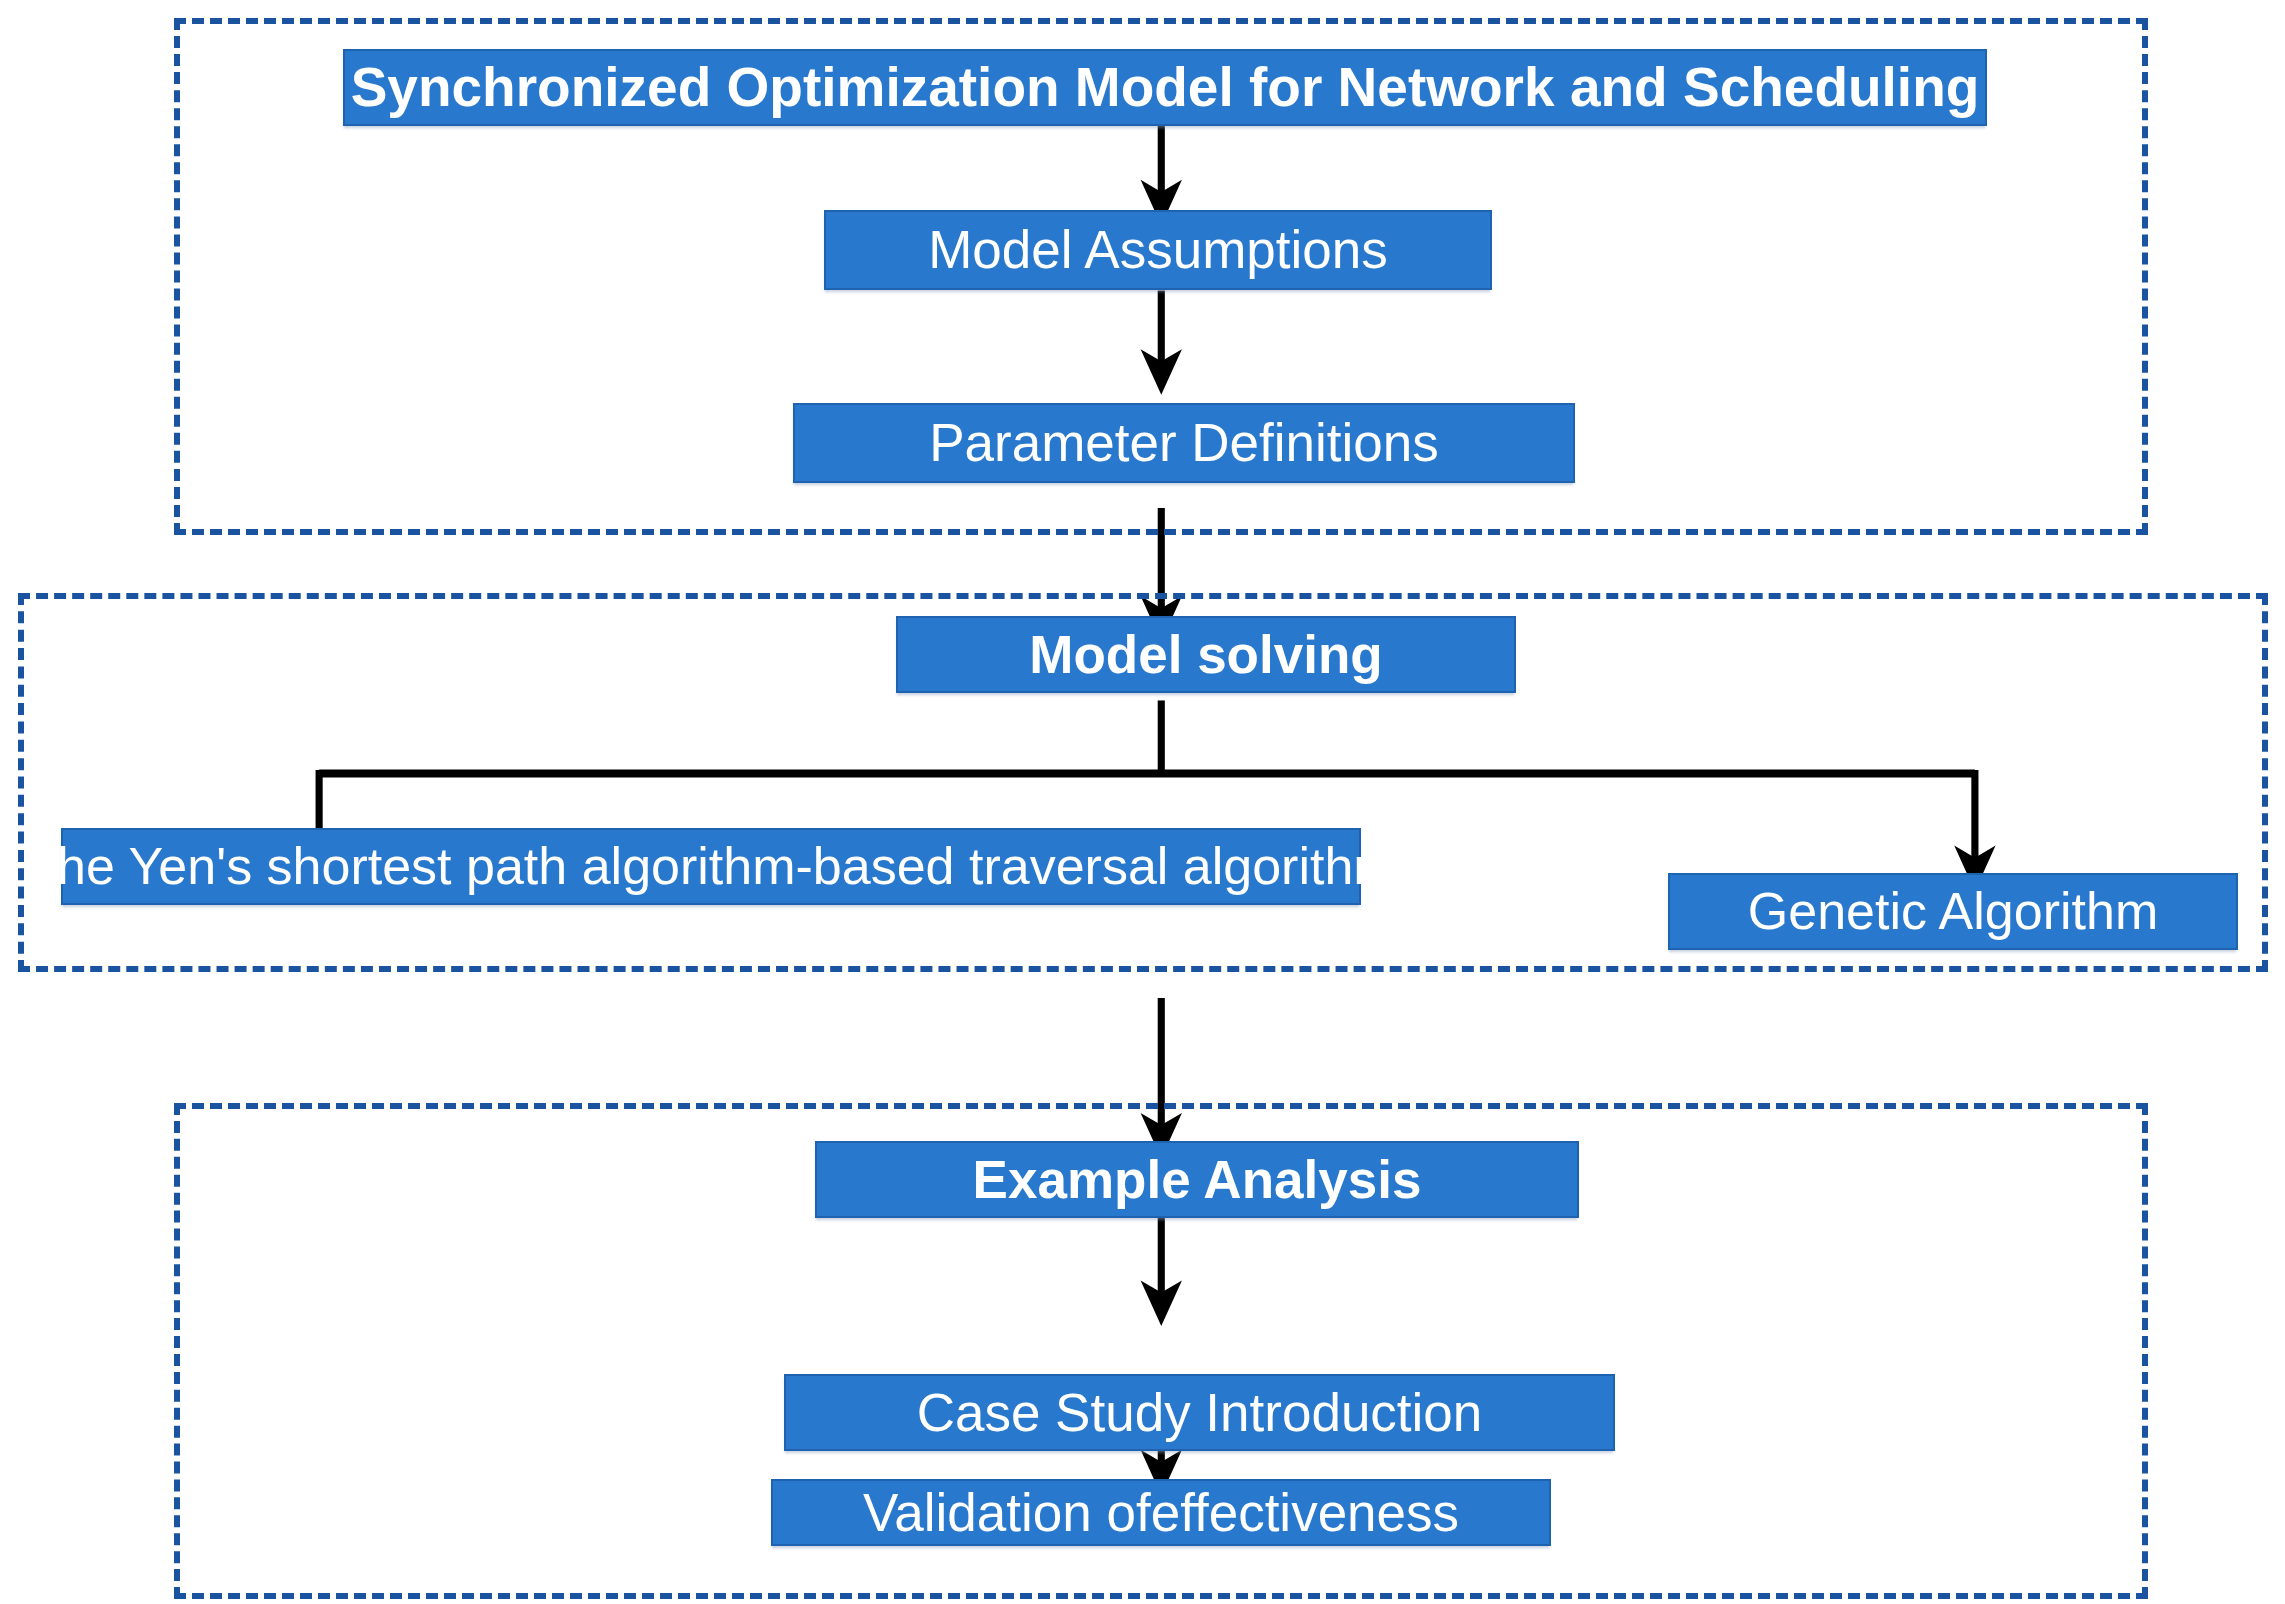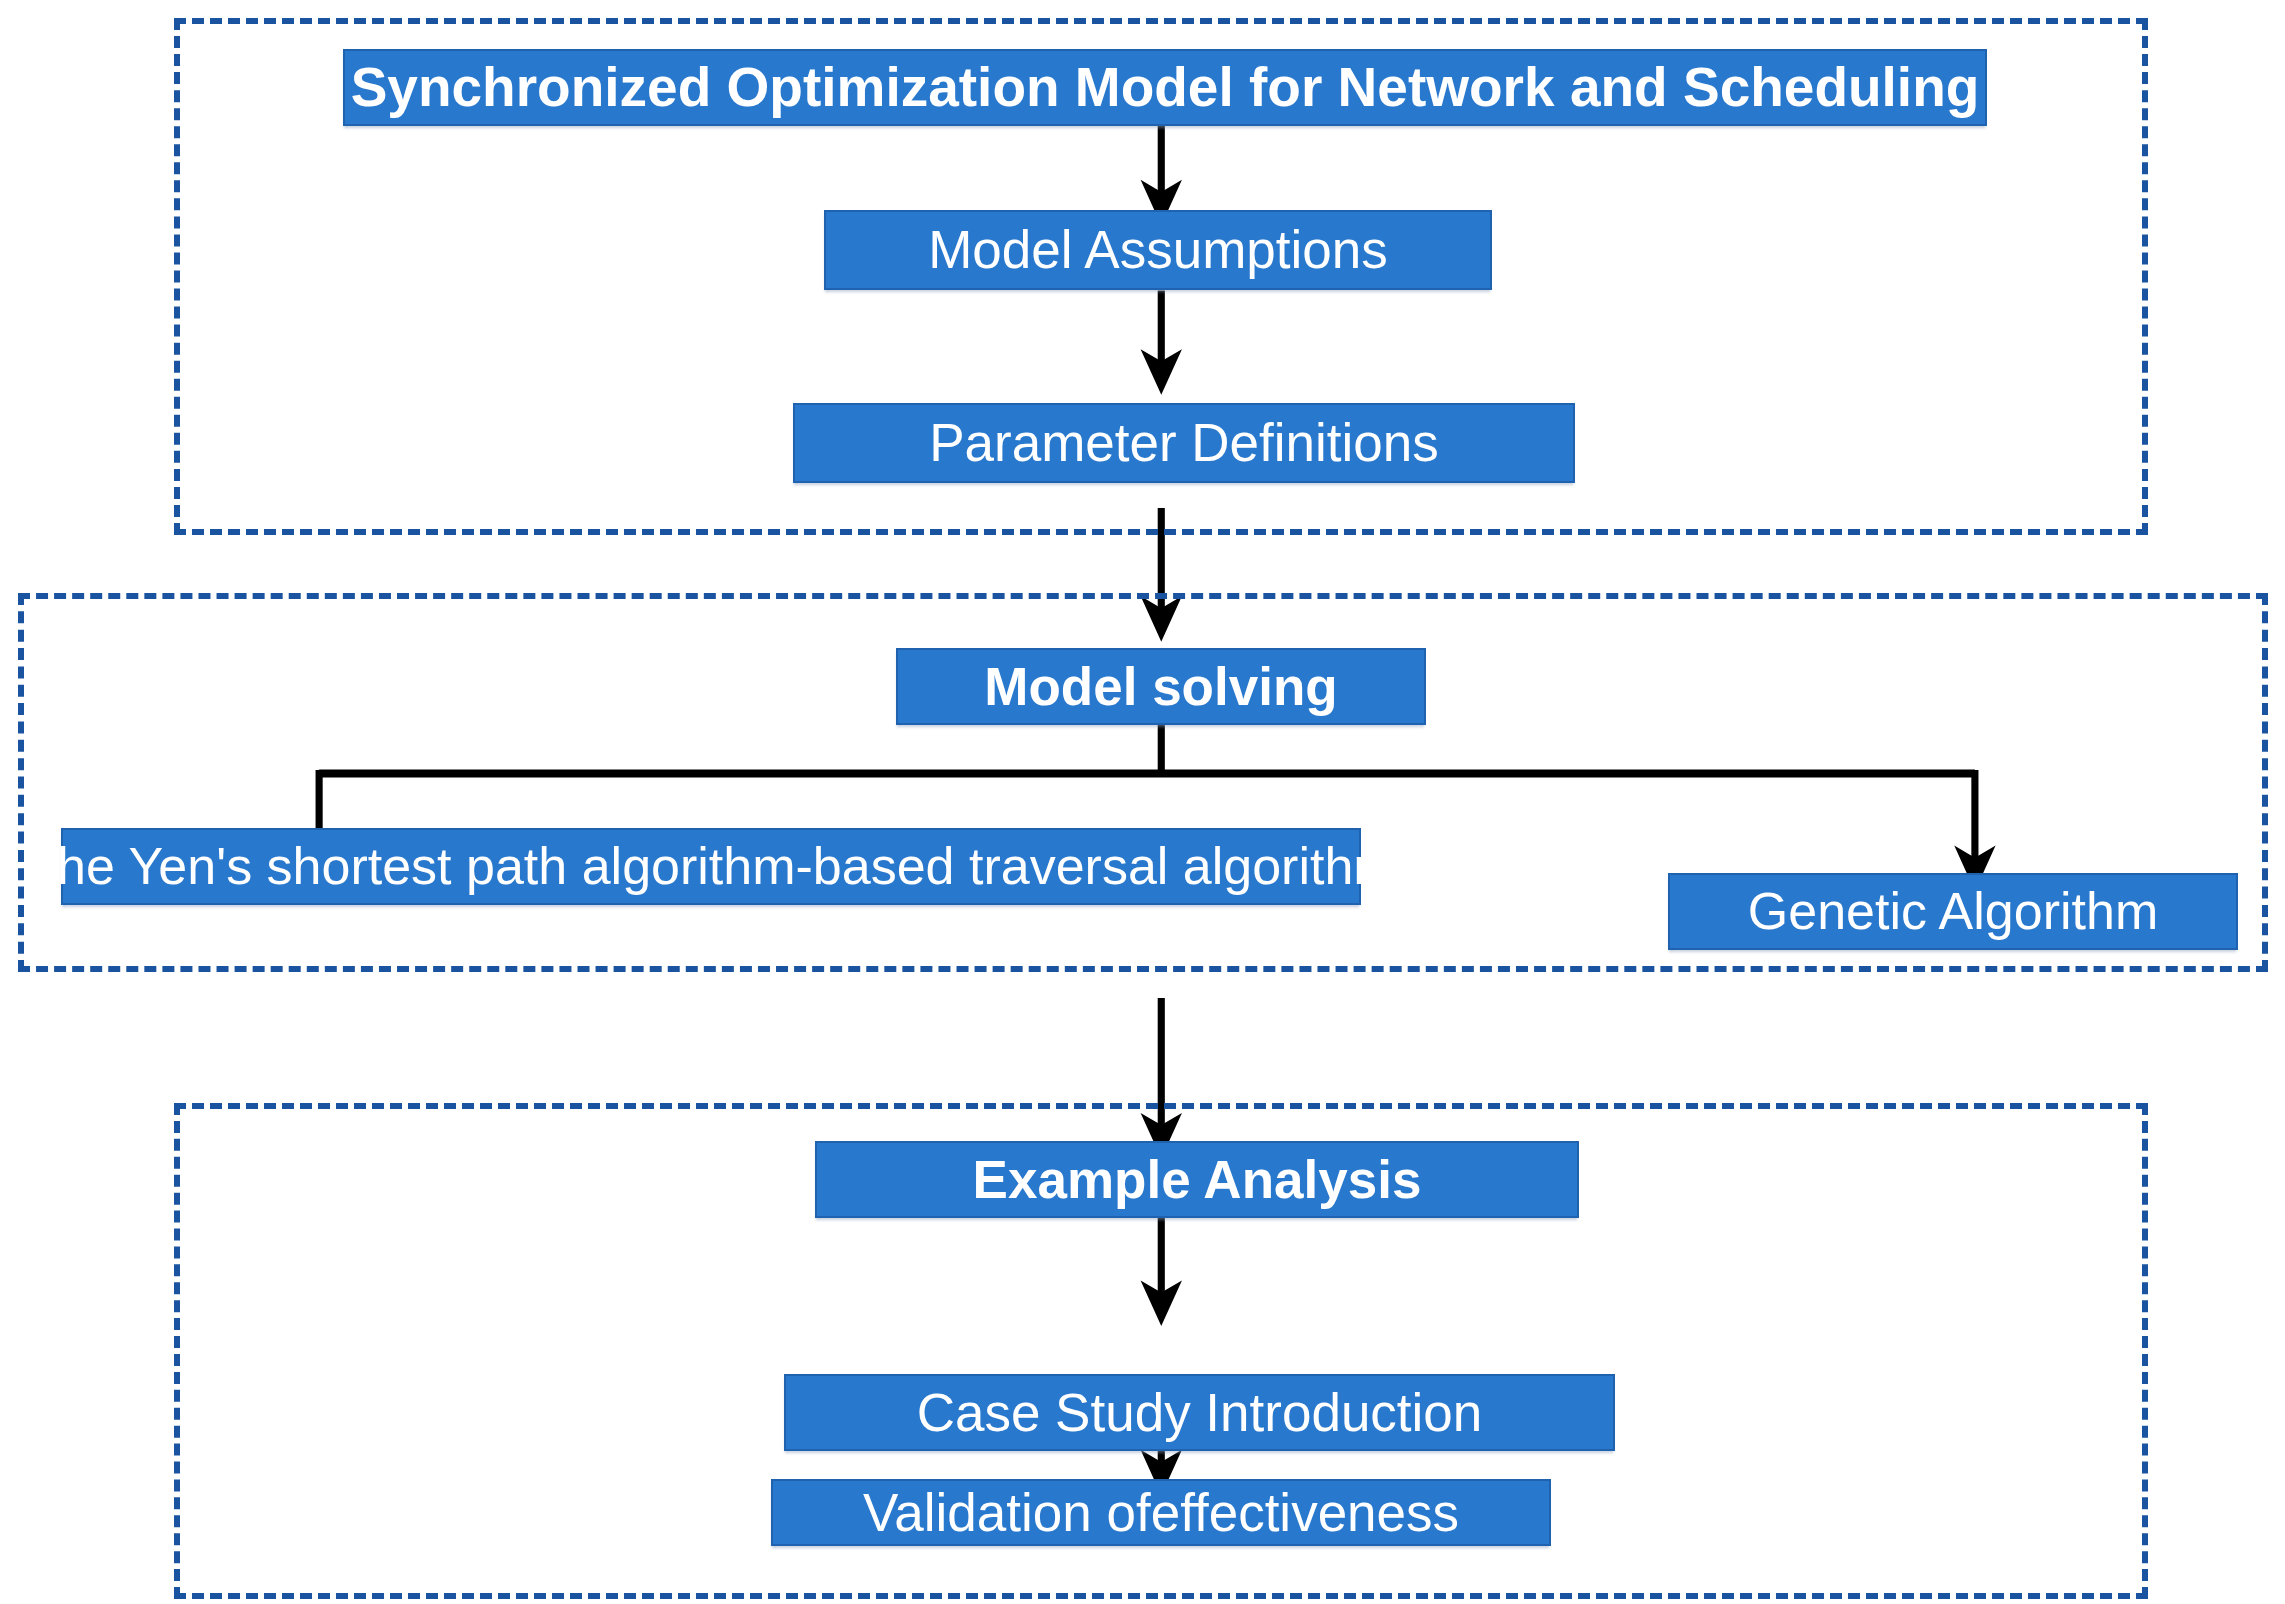--- a/index.html
+++ b/index.html
@@ -95,21 +95,21 @@
   <div class="node n-reg" style="left:824px; top:210px; width:668px; height:80px;">
     <span class="node-label">Model Assumptions</span>
   </div>
 
   <div class="node n-reg" style="left:793px; top:379px; width:782px; height:80px;margin-top:24px;">
     <span class="node-label">Parameter Definitions</span>
   </div>
 
   <div class="group-box" style="left:18px; top:593px; width:2250px; height:379px;"></div>
 
-  <div class="node n-bold" style="left:896px; top:648px; width:530px; height:77px;">
+  <div class="node n-bold" style="left:896px; top:616px; width:620px; height:77px;">
     <span class="node-label">Model solving</span>
   </div>
 
   <div class="node n-reg-sm" style="left:61px; top:828px; width:1300px; height:77px;">
     <span class="node-label">The Yen's shortest path algorithm-based traversal algorithm</span>
   </div>
 
   <div class="node n-reg-sm" style="left:1668px; top:873px; width:570px; height:77px;justify-content:center;">
     <span class="node-label">Genetic Algorithm</span>
   </div>

